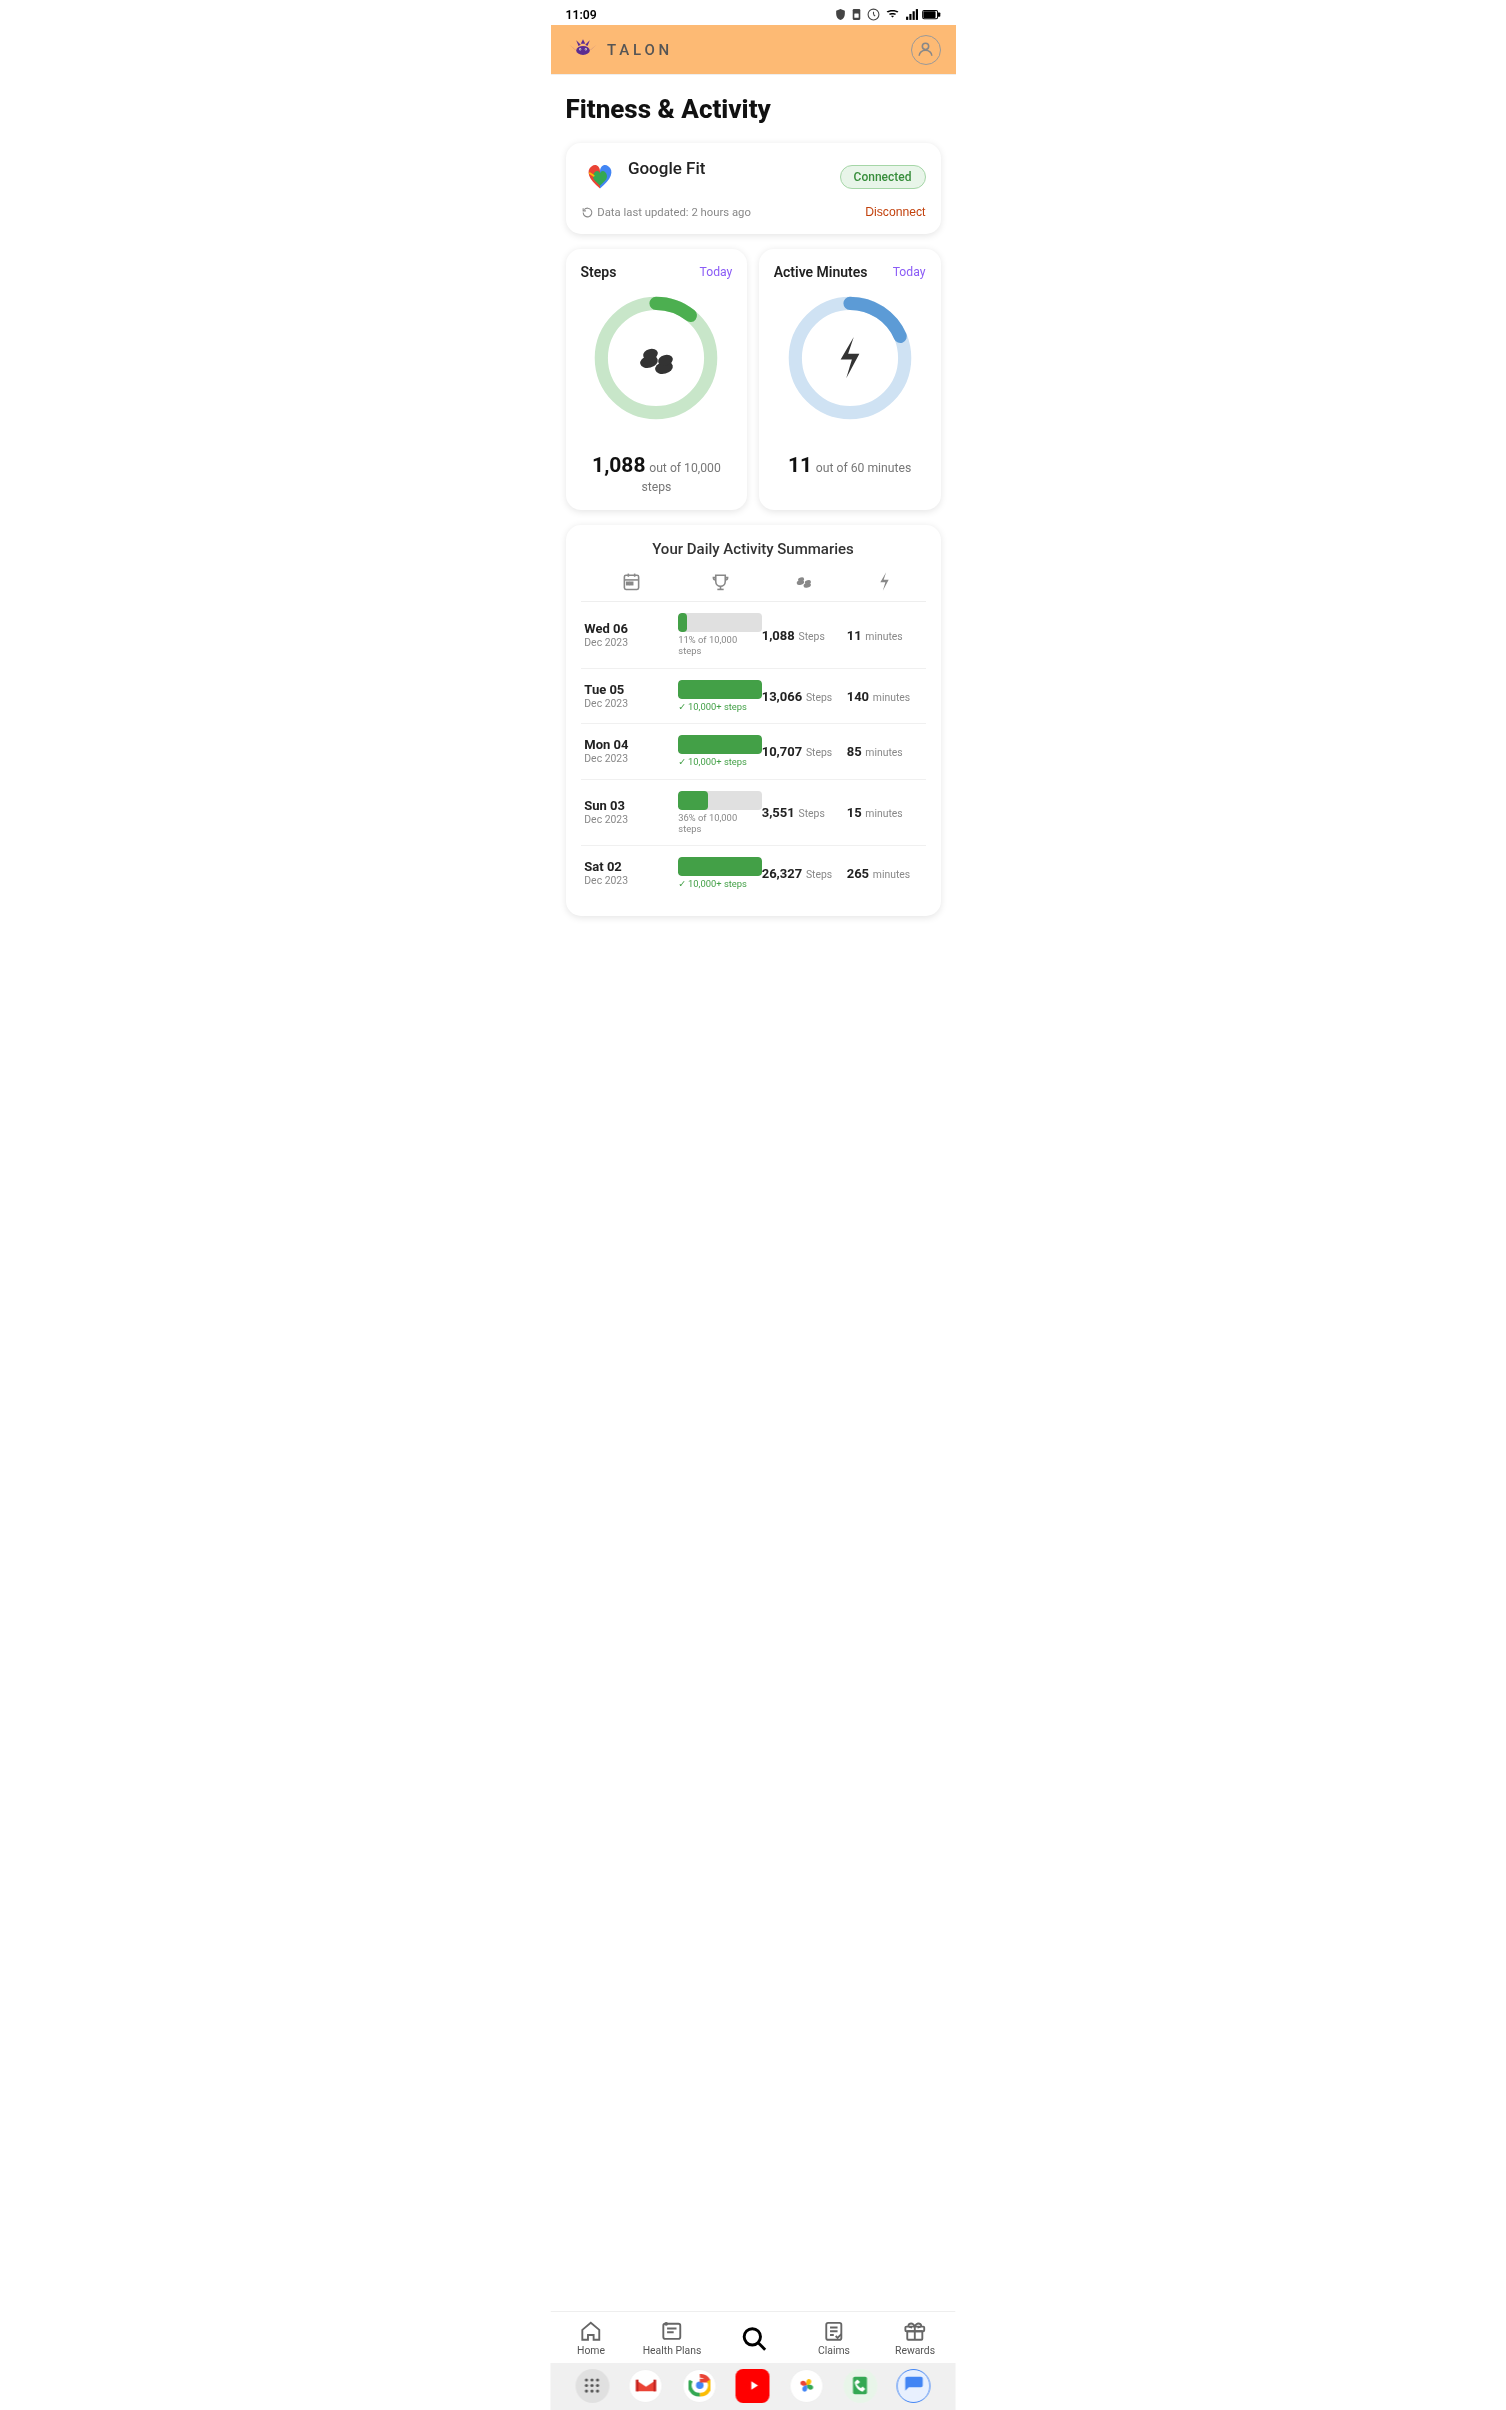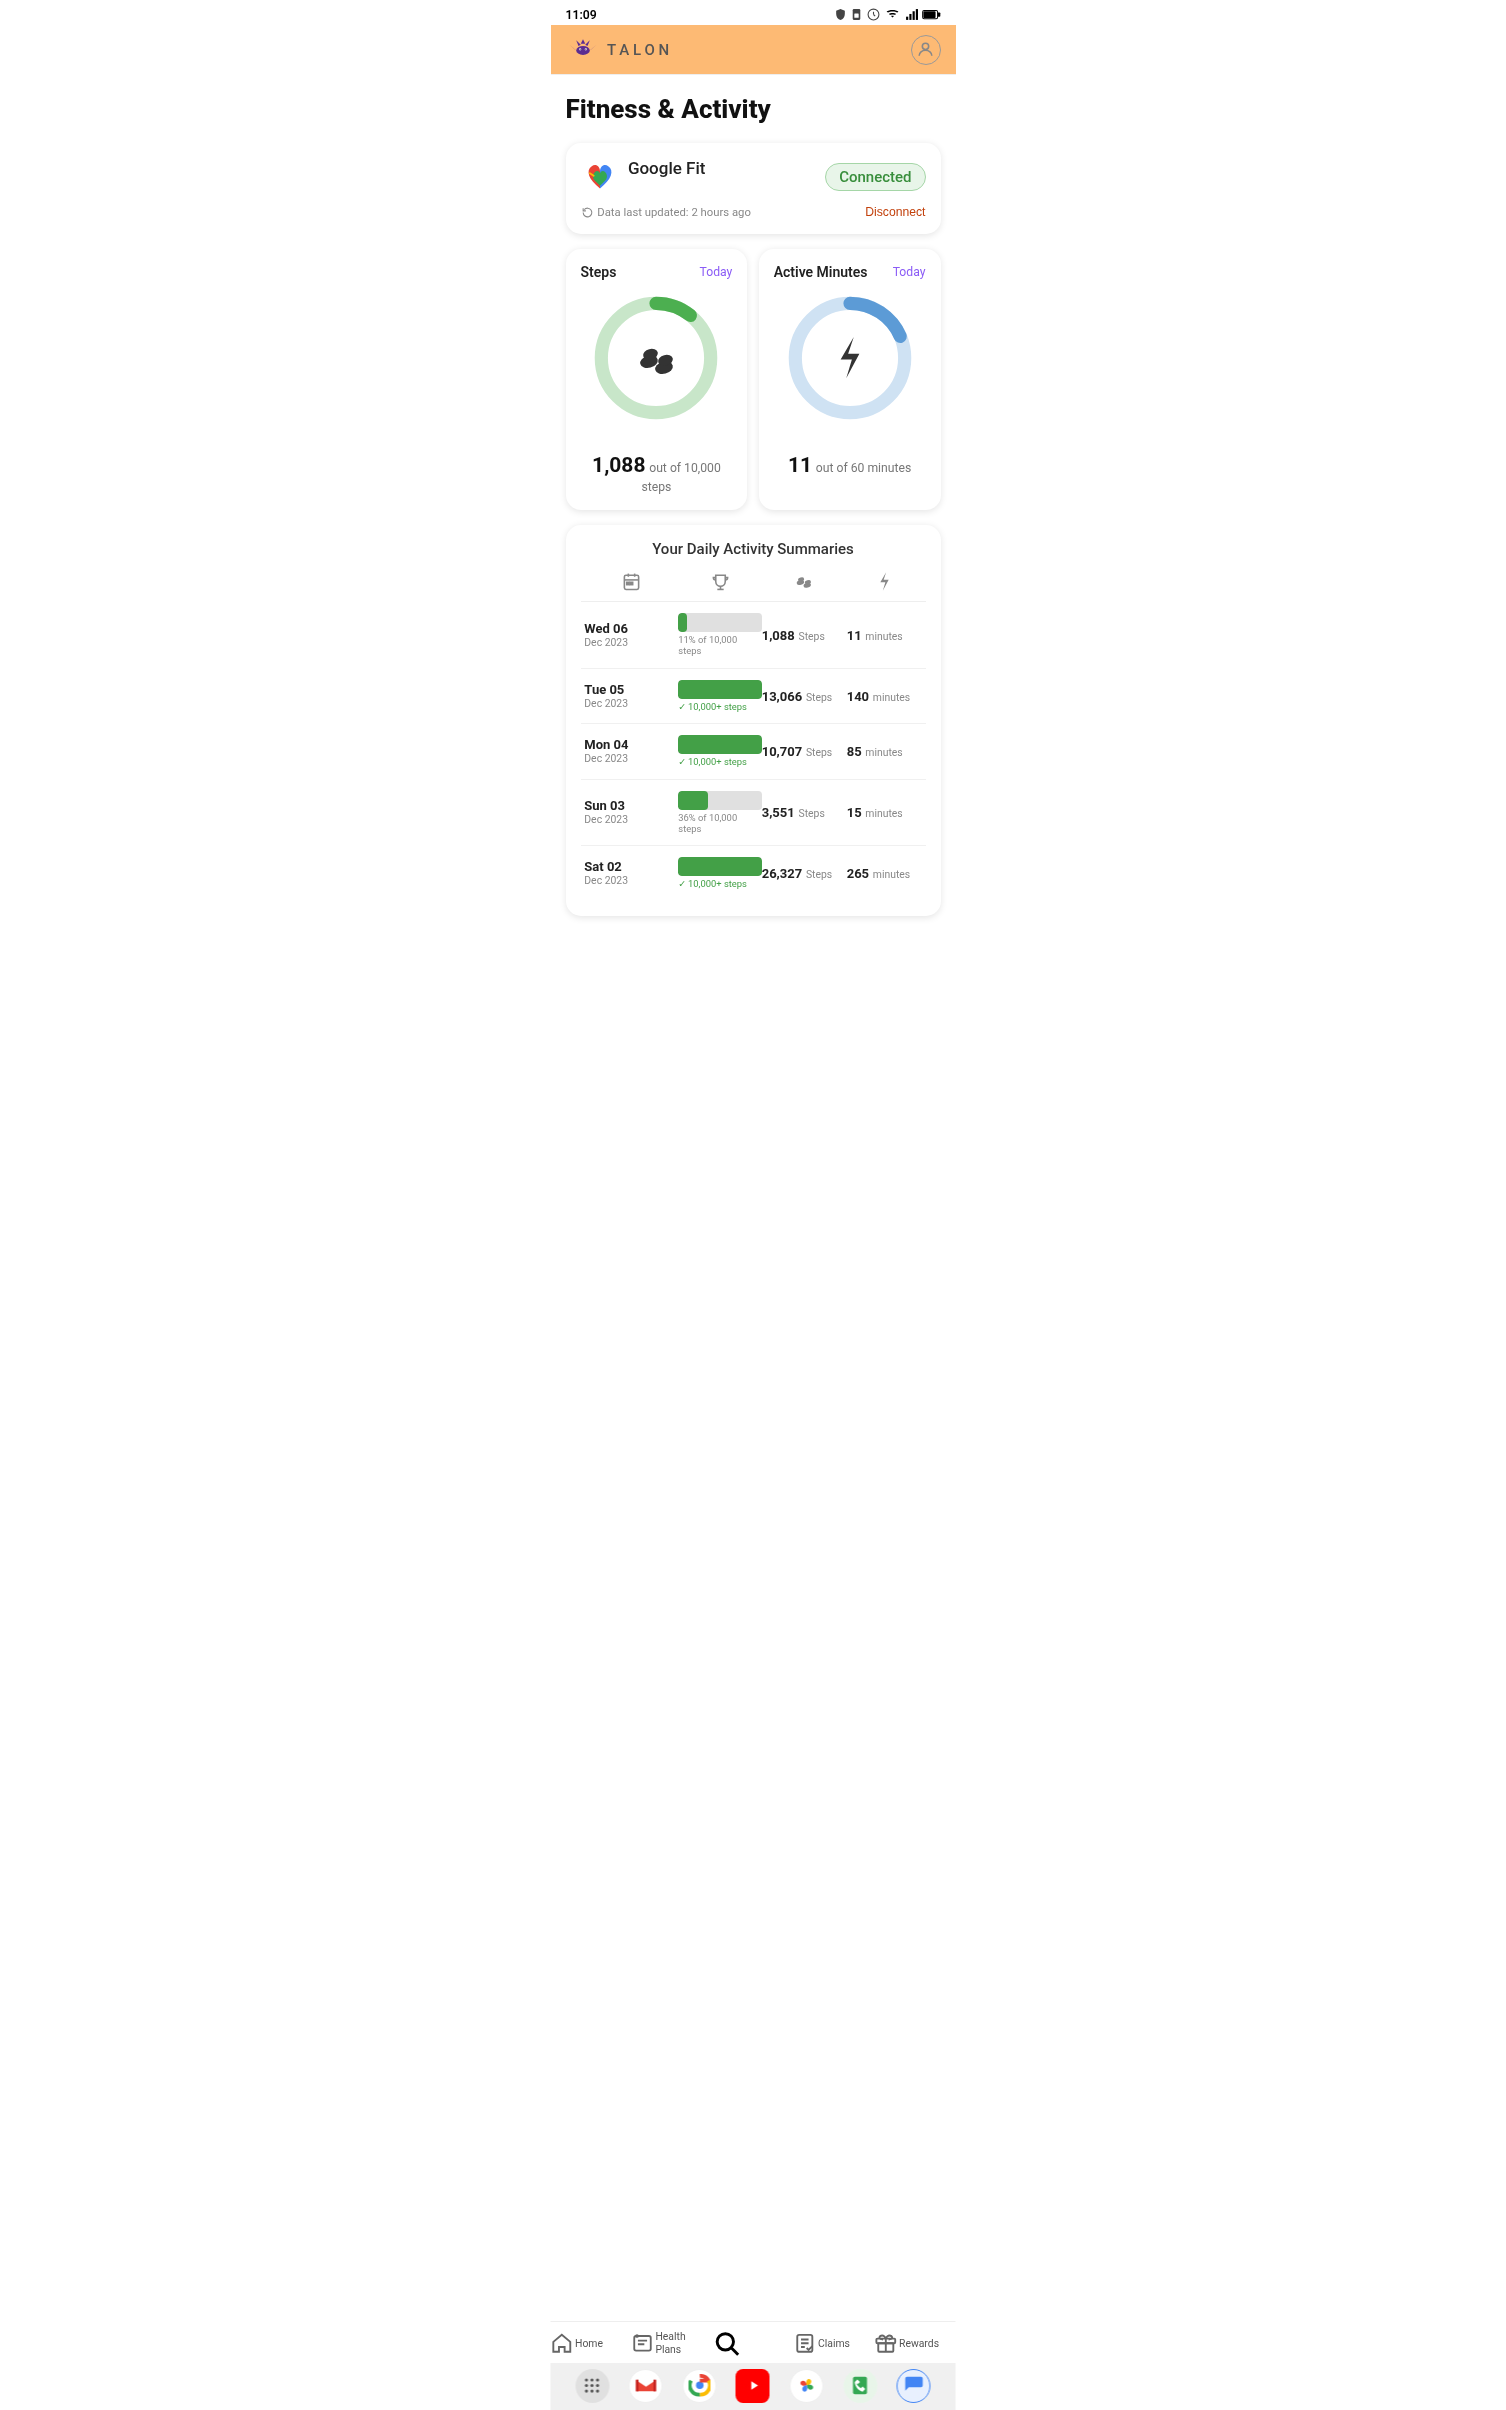--- a/index.html
+++ b/index.html
@@ -109,21 +109,21 @@
       font-size: 17px;
       font-weight: 500;
       color: #222;
     }
     .connected-badge {
       background: #e8f5e9;
       color: #388e3c;
       border: 0.9px solid #a5d6a7;
       border-radius: 19px;
       padding: 3.8px 13px;
-      font-size: 15px;
+      font-size: 12px;
       font-weight: 500;
     }
     .google-fit-footer {
       display: flex;
       justify-content: space-between;
       align-items: center;
     }
     .last-updated {
       font-size: 11.3px;
       color: #888;
@@ -309,21 +309,21 @@
       background: #fff;
       border-top: 0.9px solid #eee;
       display: flex;
       justify-content: space-around;
       align-items: center;
       padding: 7.5px 0 3.8px;
       z-index: 100;
     }
     .nav-item {
       display: flex;
-      flex-direction: row;
+      flex-direction: column;
       align-items: center;
       gap: 1.9px;
       cursor: pointer;
       flex: 1;
     }
     .nav-label {
       font-size: 10.4px;
       color: #555;
     }
 

